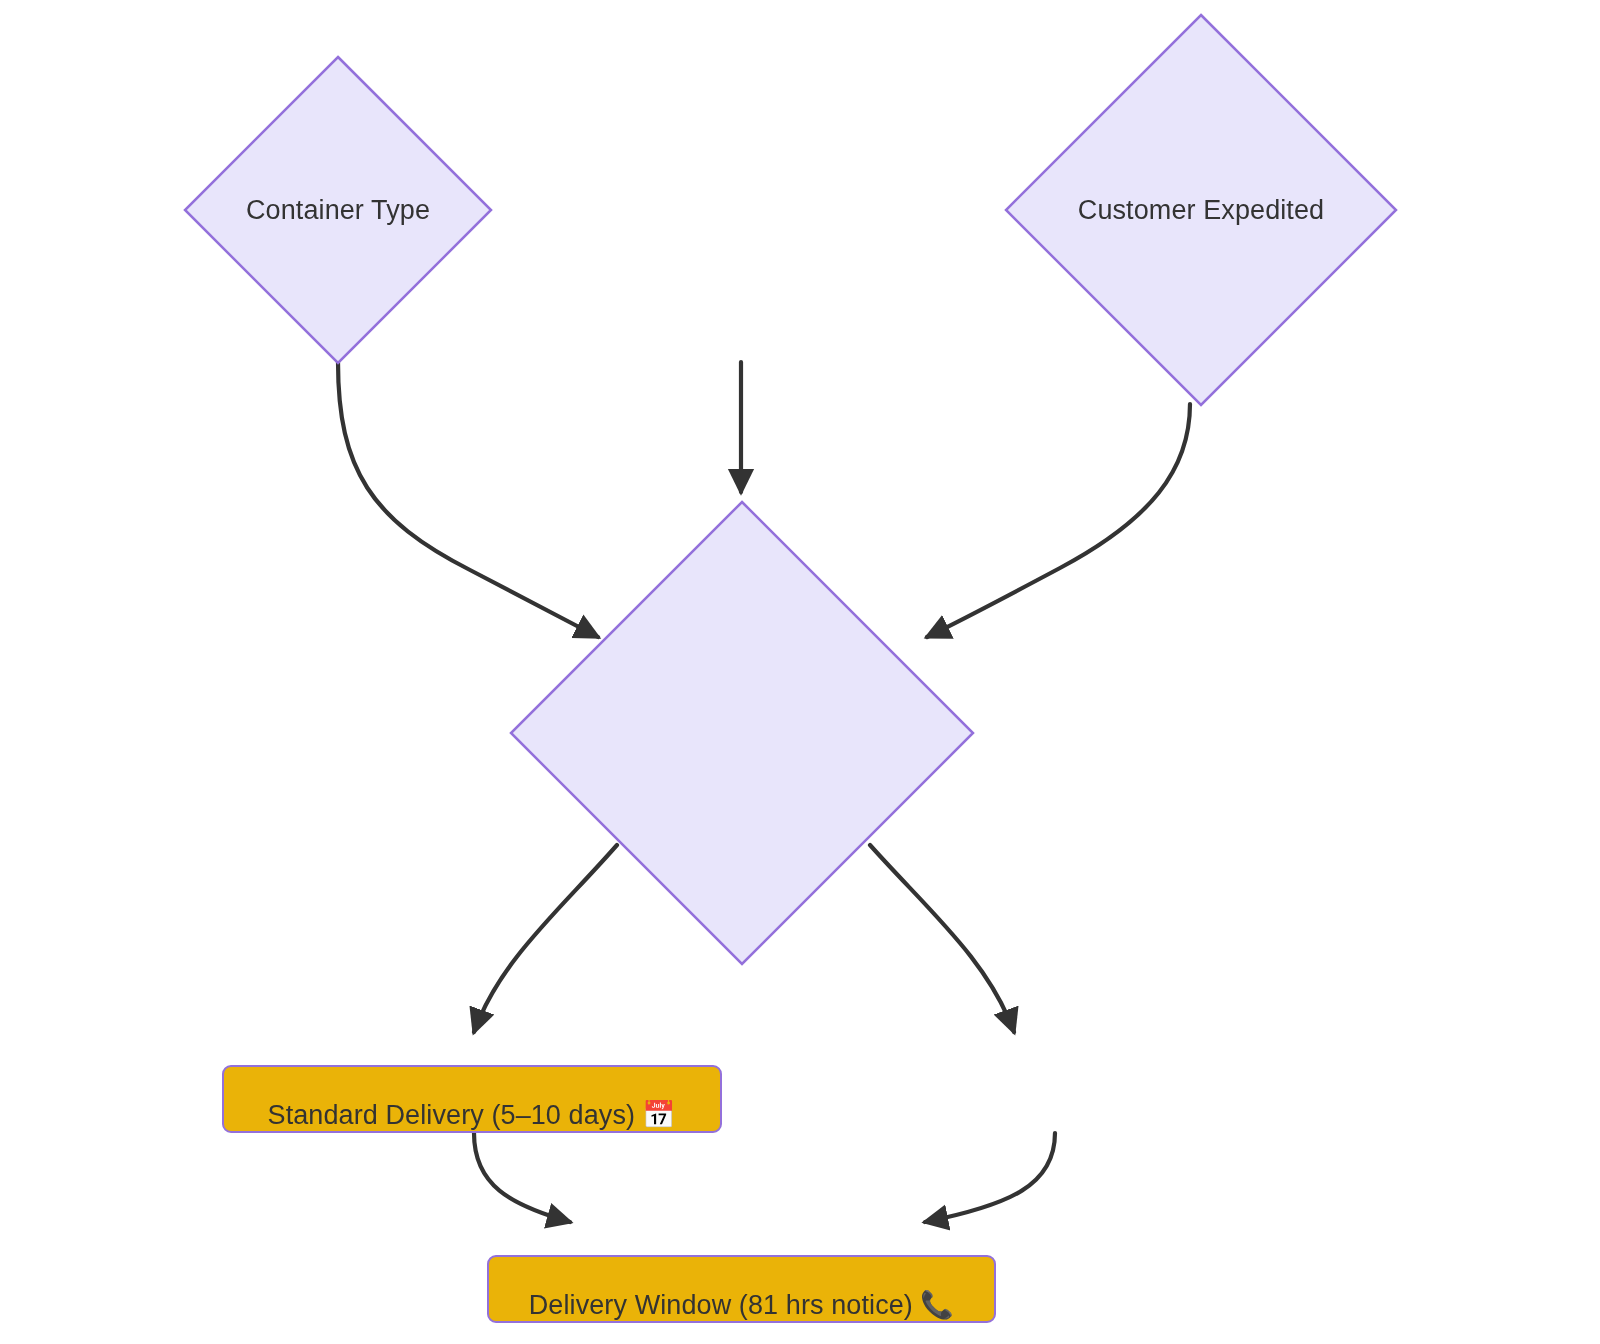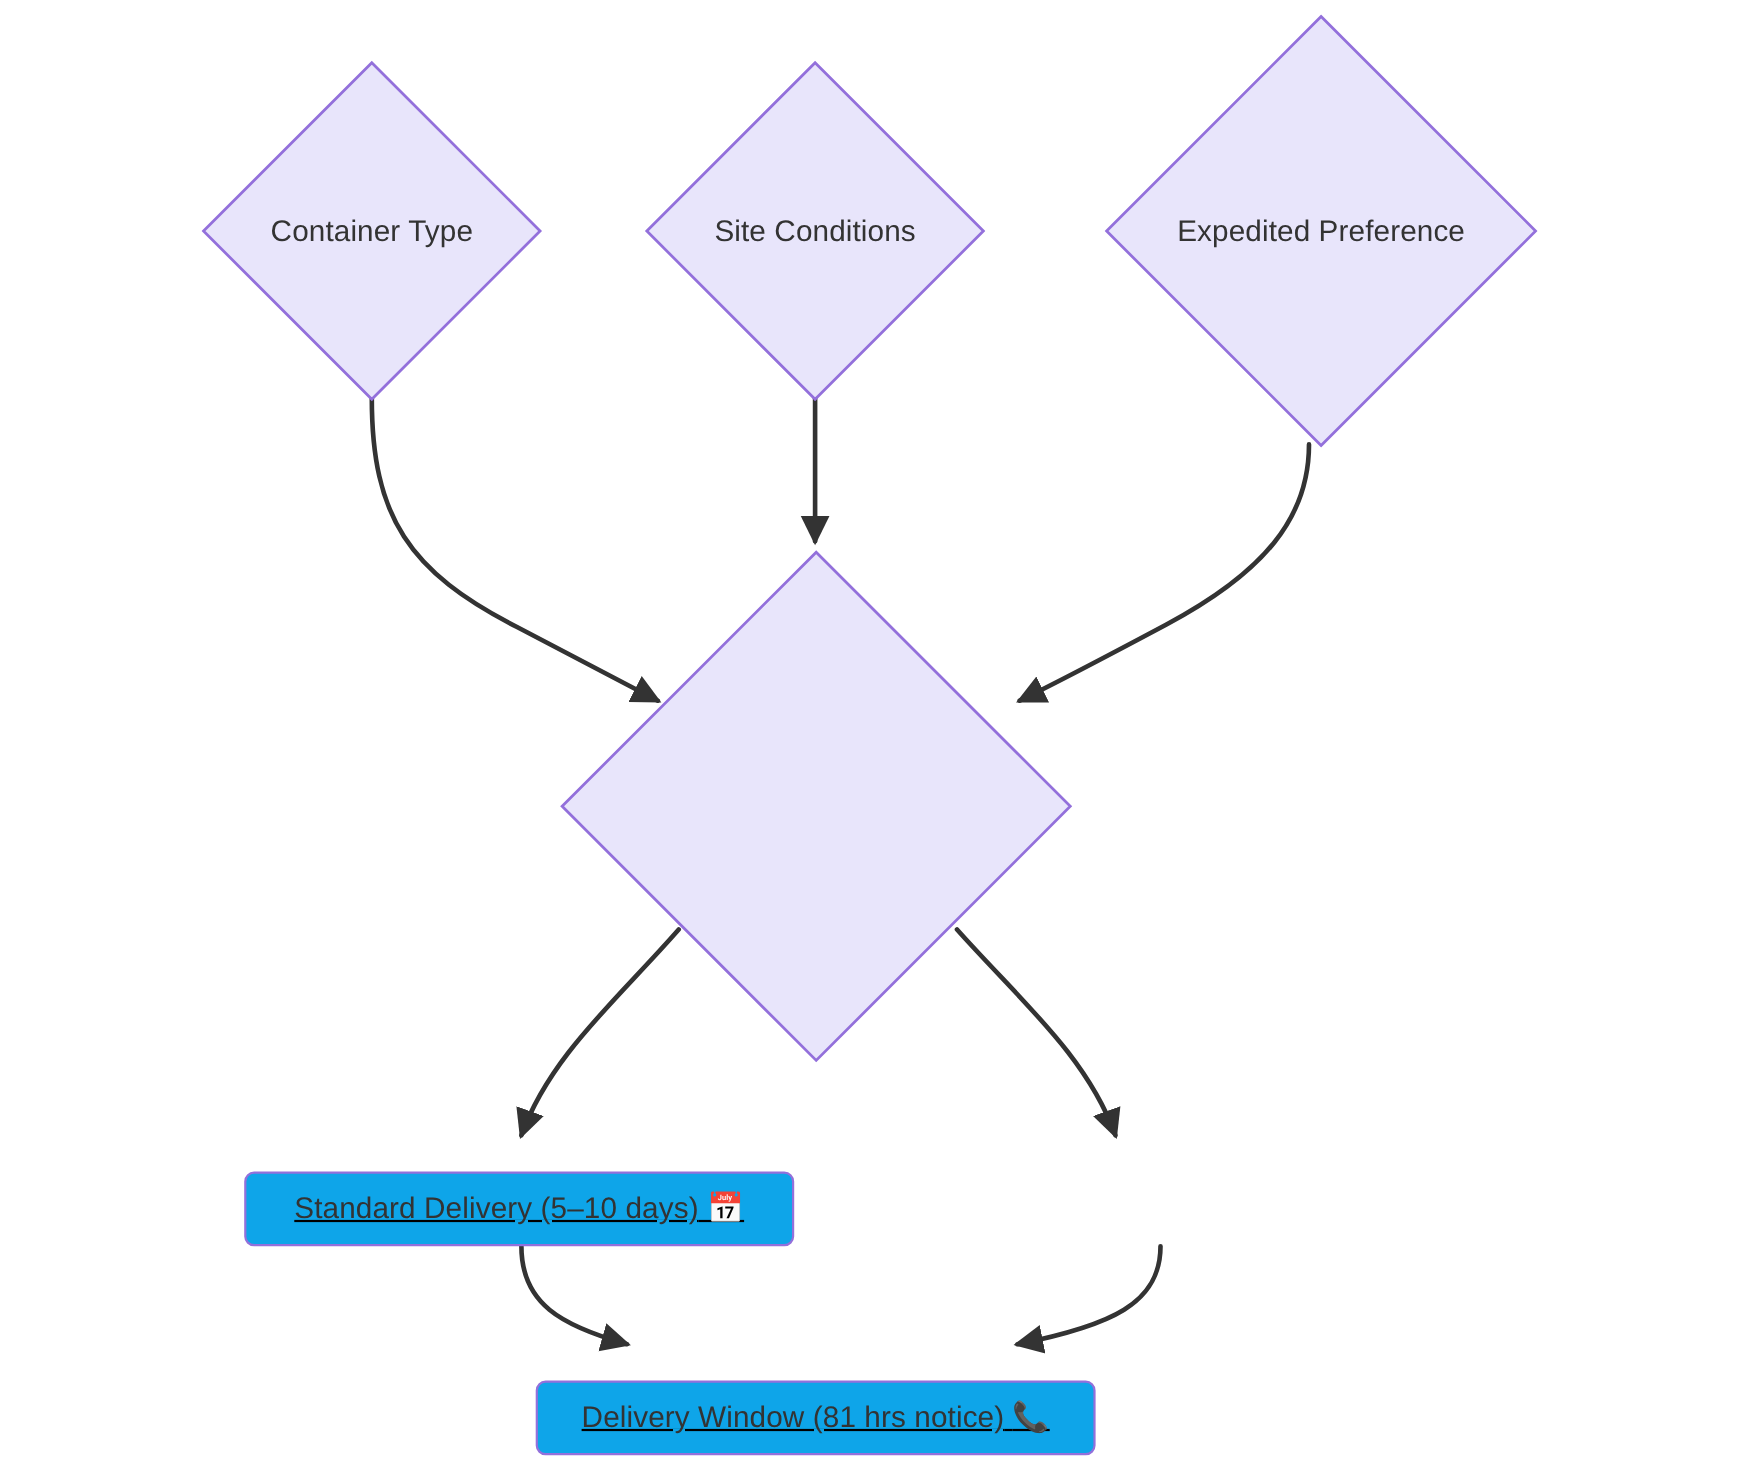--- a/index.html
+++ b/index.html
@@ -58,27 +58,26 @@
     line-height: 1.2;
     letter-spacing: 0.1px;
     white-space: nowrap;
     text-align: center;
   }
 
   
   .rect-node {
     position: absolute;
     box-sizing: border-box;
-    background: #0ea5e9;
+    background: #eab308;
     border: 2.5px solid #9370db;
     border-radius: 9px;
     display: flex;
-    align-items: center;
+    align-items: flex-end;
     justify-content: center;
-    text-decoration: underline;
   }
   .rect-label {
     color: #333333;
     font-size: 27px;
     line-height: 1.2;
     white-space: nowrap;
     letter-spacing: 0.1px;
   }
   .emoji {
     font-family: "DejaVu Sans", sans-serif;
@@ -113,32 +112,26 @@
 
   <div id="node-layer">
 
     <div class="diamond" style="left:183px; top:55px; width:310px; height:310px;">
       <svg class="diamond-shape" viewBox="0 0 310 310" xmlns="http://www.w3.org/2000/svg" preserveAspectRatio="none">
         <polygon points="155,2 308,155 155,308 2,155" fill="#e8e5fb" stroke="#9370db" stroke-width="2.5"></polygon>
       </svg>
       <span class="diamond-label">Container Type</span>
     </div>
 
-    <div class="diamond" style="left:586px; top:55px; width:310px; height:310px;">
-      <svg class="diamond-shape" viewBox="0 0 310 310" xmlns="http://www.w3.org/2000/svg" preserveAspectRatio="none">
-        <polygon points="155,2 308,155 155,308 2,155" fill="#e8e5fb" stroke="#9370db" stroke-width="2.5"></polygon>
-      </svg>
-      <span class="diamond-label">Site Conditions</span>
-    </div>
 
     <div class="diamond" style="left:1004px; top:13px; width:394px; height:394px;">
       <svg class="diamond-shape" viewBox="0 0 394 394" xmlns="http://www.w3.org/2000/svg" preserveAspectRatio="none">
         <polygon points="197,2 392,197 197,392 2,197" fill="#e8e5fb" stroke="#9370db" stroke-width="2.5"></polygon>
       </svg>
-      <span class="diamond-label">Expedited Preference</span>
+      <span class="diamond-label">Customer Expedited</span>
     </div>
 
     <div class="diamond" style="left:509px; top:500px; width:466px; height:466px;">
       <svg class="diamond-shape" viewBox="0 0 466 466" xmlns="http://www.w3.org/2000/svg" preserveAspectRatio="none">
         <polygon points="233,2 464,233 233,464 2,233" fill="#e8e5fb" stroke="#9370db" stroke-width="2.5"></polygon>
       </svg>
     </div>
 
     <div class="rect-node" style="left:222px; top:1065px; width:500px; height:68px;">
       <span class="rect-label">

